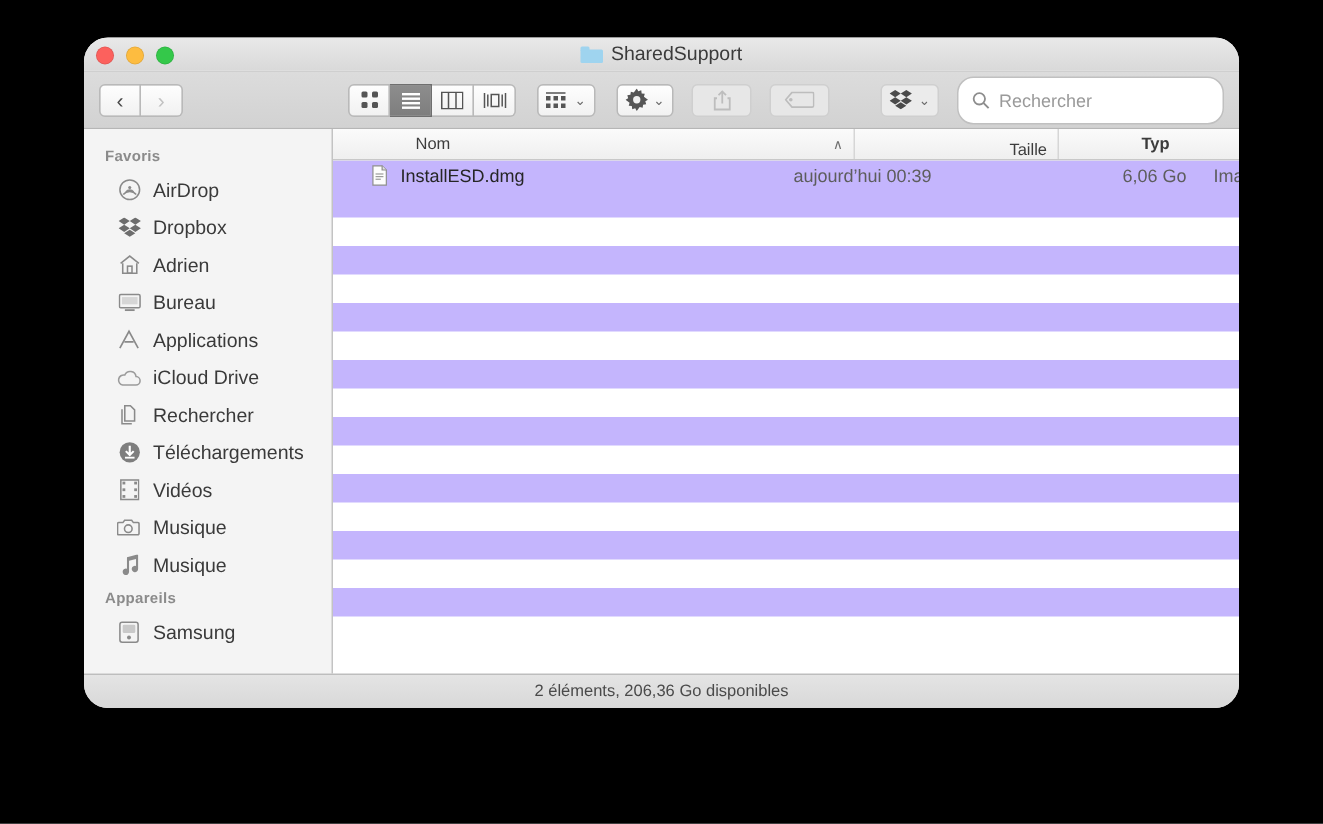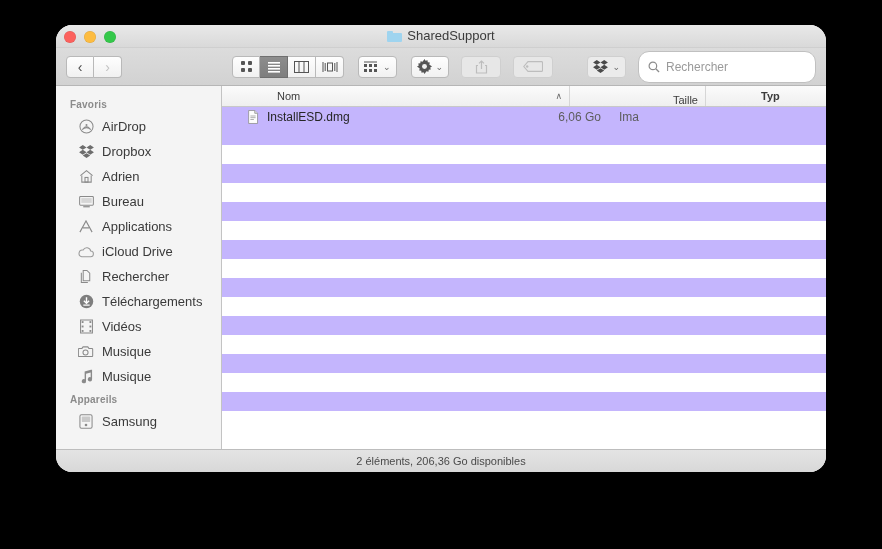--- a/index.html
+++ b/index.html
@@ -479,20 +479,21 @@
               <path d="M2 0.6h7l3.2 3.2v11.6H2z" fill="#fdfdfd" stroke="#8d8d8d" stroke-width="0.9"></path>
               <path d="M9 0.6v3.2h3.2" fill="#e0e0e0" stroke="#8d8d8d" stroke-width="0.9"></path>
               <g fill="#9a9a9a">
                   <rect x="4" y="6.4" width="6" height="0.9"></rect>
                   <rect x="4" y="8.4" width="6" height="0.9"></rect>
                   <rect x="4" y="10.4" width="4" height="0.9"></rect>
                 </g>
             </svg>
             <span>InstallESD.dmg</span>
           </div>
+          <div class="c-date">aujourd’hui 00:39</div>
           <div class="c-size">6,06 Go</div>
           <div class="c-type">Ima</div>
         </div>
 
 
         <div id="empty-rows">
             <div class="row empty alt"></div>
             <div class="row empty"></div>
             <div class="row empty alt"></div>
             <div class="row empty"></div>

